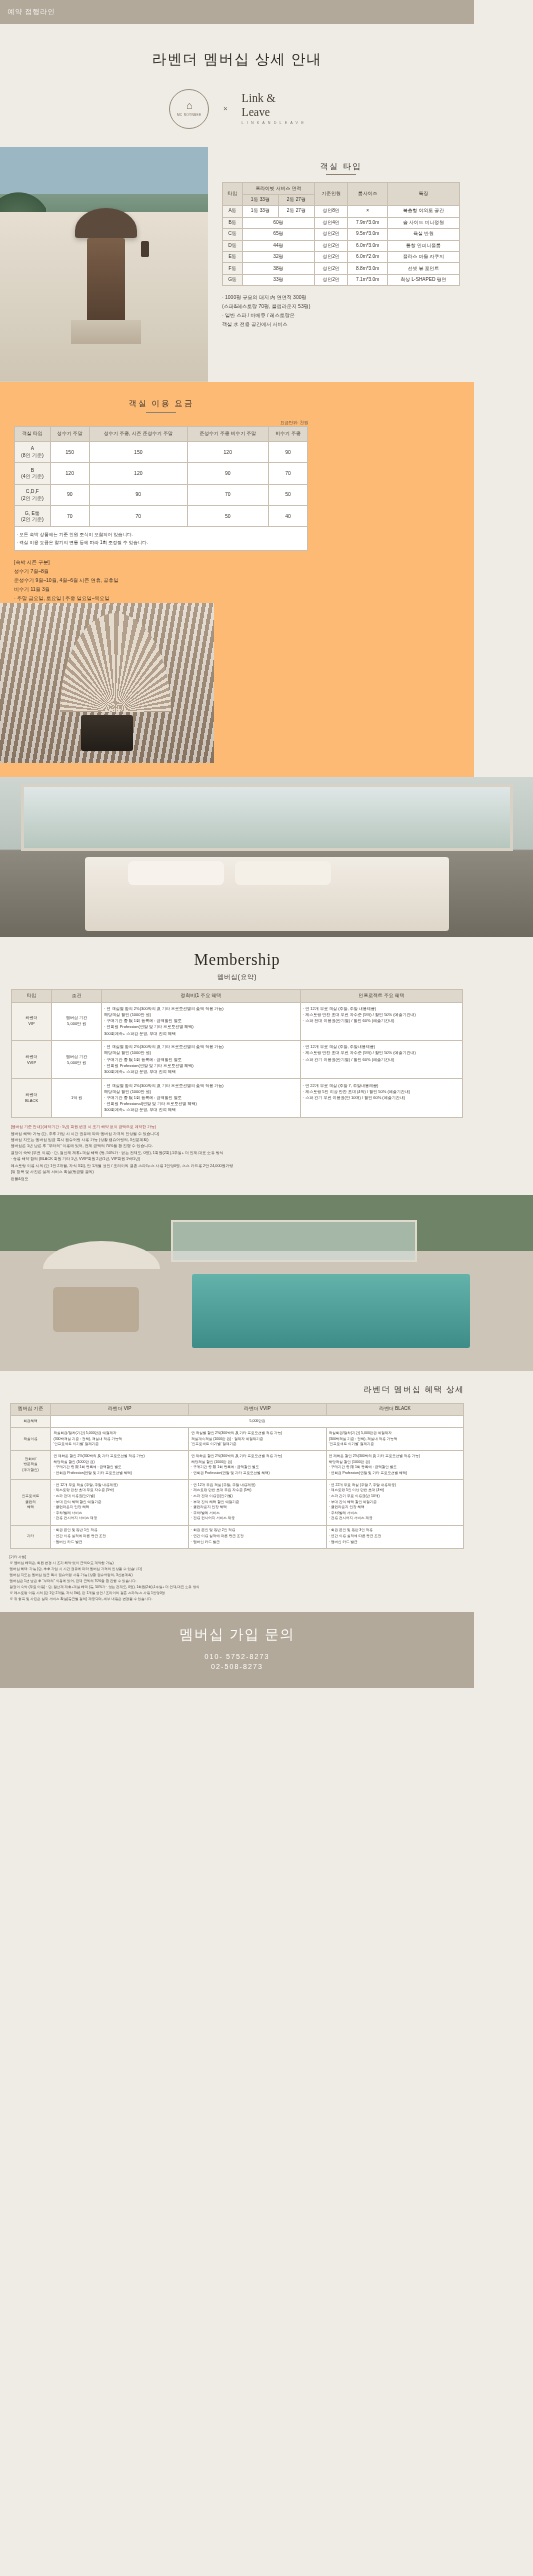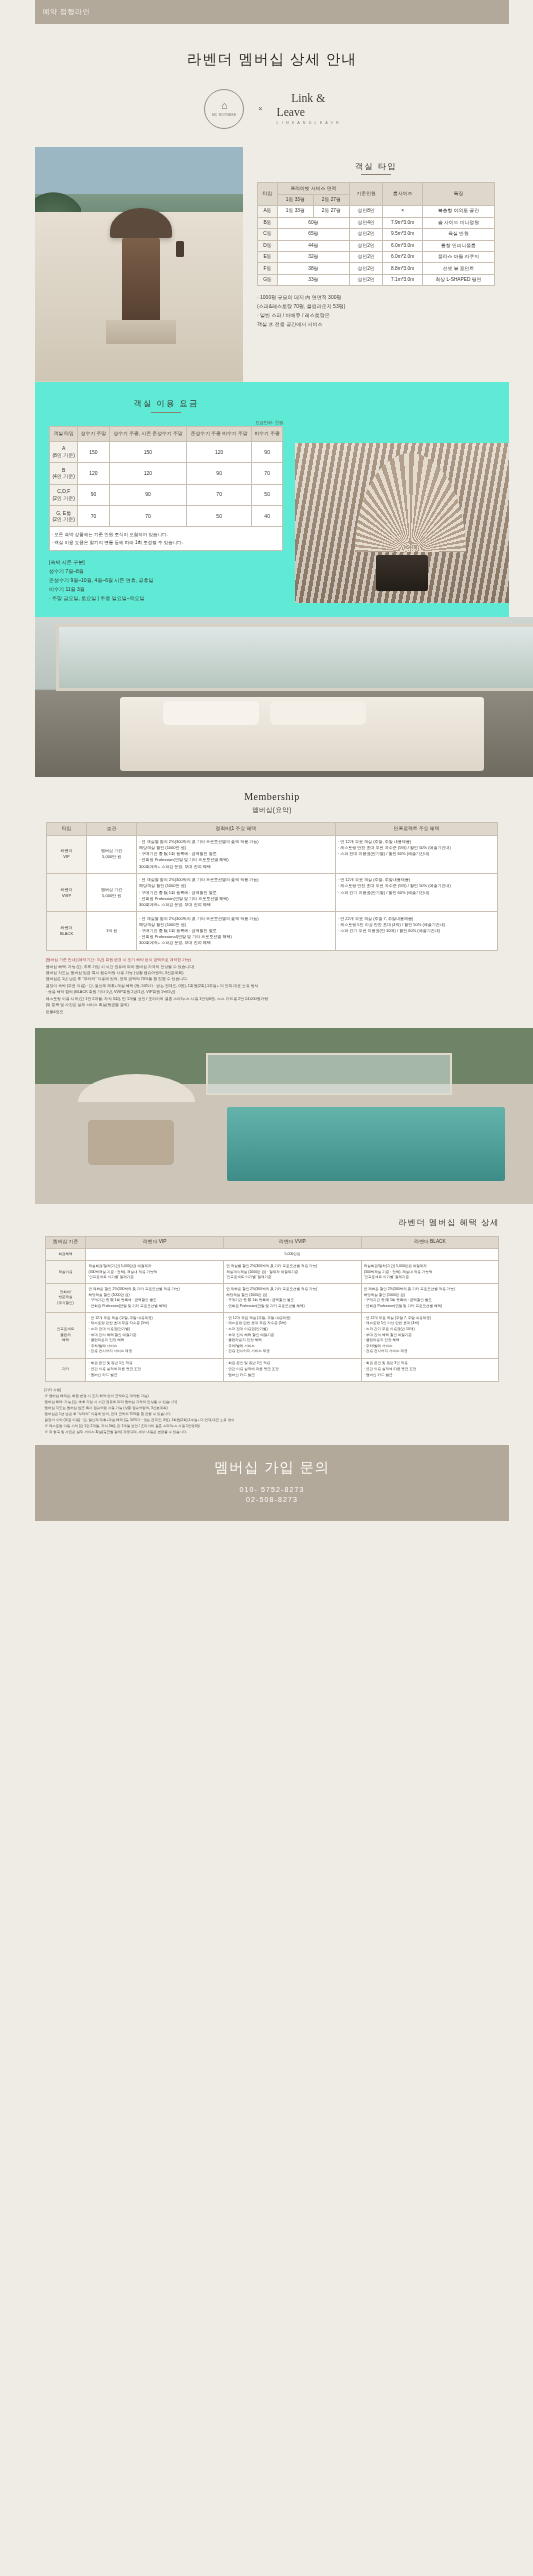--- a/index.html
+++ b/index.html
@@ -3,21 +3,21 @@
 <meta charset="utf-8">
 <style>
   * { box-sizing: border-box; }
   html, body { margin:0; padding:0; }
   body {
     width:534px;
     background:#efece6;
     font-family:"Liberation Sans", sans-serif;
     color:#3a332c;
   }
-  .page { width:474px; position:relative;margin-left:35px; }
+  .page { width:474px; position:relative; }
 
   
   .topbar {
     height:23.5px;
     background:#b2a99b;
     display:flex;
     align-items:center;
     padding-left:7.5px;
   }
   .topbar .tb-text {
@@ -55,21 +55,21 @@
     display:flex;
     flex-direction:column;
     align-items:center;
     justify-content:center;
     background:#efece6;
   }
   .logo-circle .lc-glyph { font-size:10.7px; color:#7c7060; line-height:1; }
   .logo-circle .lc-text { font-size:3.2px; letter-spacing:0.3px; color:#7c7060; margin-top:2.1px; }
   .logo-x { font-size:7.5px; color:#6b6357; }
   .logo-word { text-align:left; line-height:1.15; }
-  .logo-word .lw1 { font-size:11.7px; color:#4b4339; font-family:"Liberation Serif", serif;text-align:center; }
+  .logo-word .lw1 { font-size:11.7px; color:#4b4339; font-family:"Liberation Serif", serif; }
   .logo-word .lw2 { font-size:11.7px; color:#4b4339; font-family:"Liberation Serif", serif; }
   .logo-word .lw3 { font-size:3.7px; color:#8a8072; letter-spacing:1.1px; margin-top:1.6px; }
 
   
   .row-two {
     display:flex;
     align-items:flex-start;
     background:#efece6;
   }
   .photo-block {
@@ -153,23 +153,24 @@
     margin-top:6.4px;
     font-size:5px;
     line-height:1.75;
     color:#443d34;
   }
   .notes div { margin-bottom:0.5px; }
 
   
   .fee-row {
     display:flex;
-    background:#5eead4;
+    background:#fdba74;
     padding:11.7px 0 14px;
-    align-items:flex-end;
+    align-items:flex-start;
+    flex-direction:column;
   }
   .fee-left { width:320px; padding:0 11.7px 0 14px; }
   .fee-right {
     width:214px; height:160px; overflow:hidden; position:relative; flex:none;
   }
   .photo-blinds {
     width:100%; height:100%;
     background:
       repeating-linear-gradient(100deg, rgba(255,255,255,.55) 0 3.2px, rgba(120,100,80,.35) 3.2px 7px),
       linear-gradient(180deg,#cbb9a4,#8d7a66);
@@ -219,21 +220,21 @@
   }
 
   
   .membership {
     background:#efece6;
     padding:14px 10.7px 13px;
   }
   .ms-title {
     text-align:center;
     font-family:"Liberation Serif", serif;
-    font-size:10px;
+    font-size:16px;
     color:#2f2a24;
     letter-spacing:0.5px;
   }
   .ms-sub {
     text-align:center;
     font-size:6.4px;
     color:#3a332c;
     margin:3.2px 0 7.5px;
     letter-spacing:0.5px;
   }

